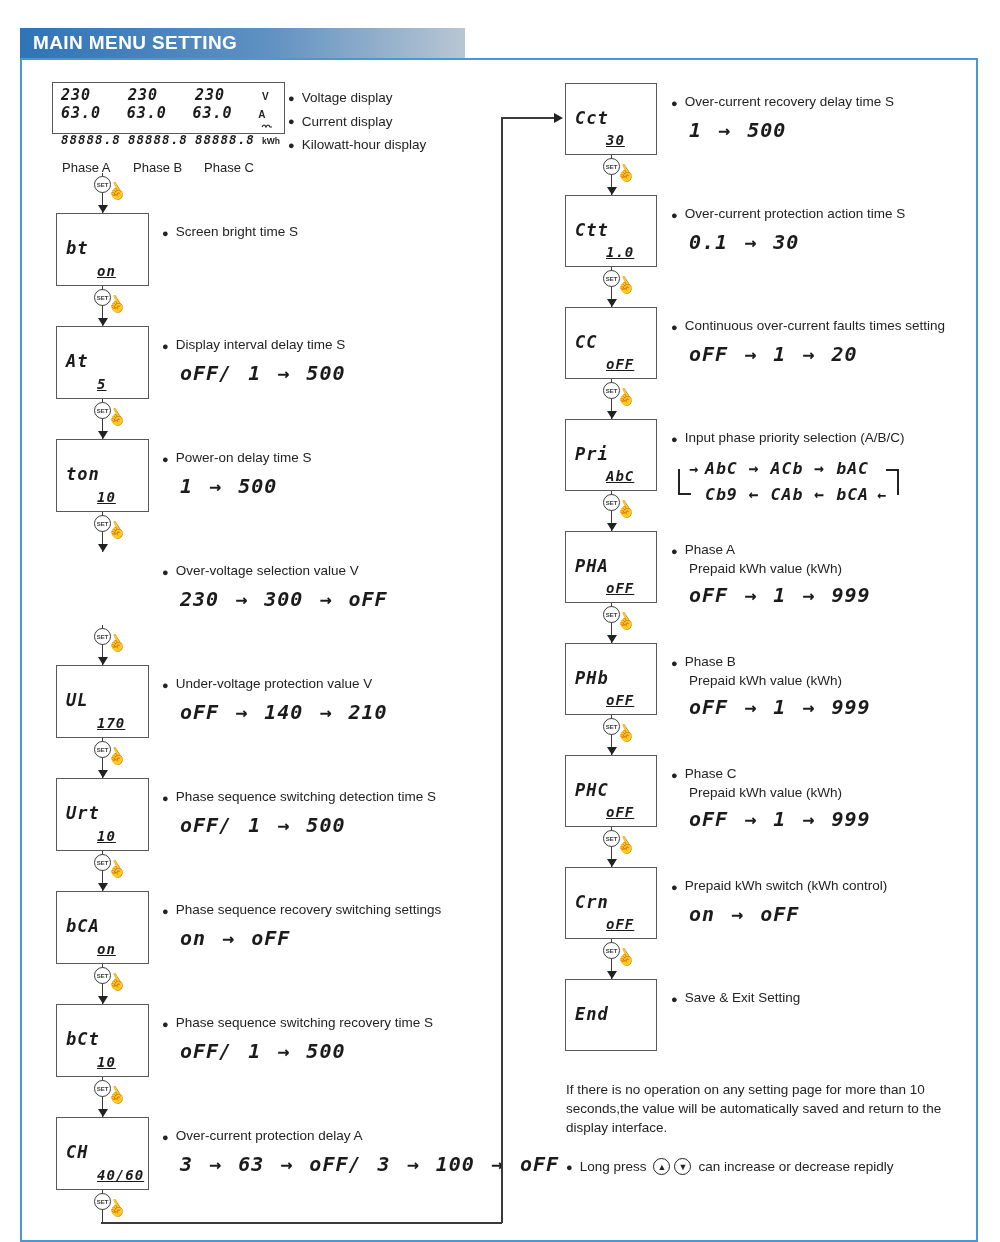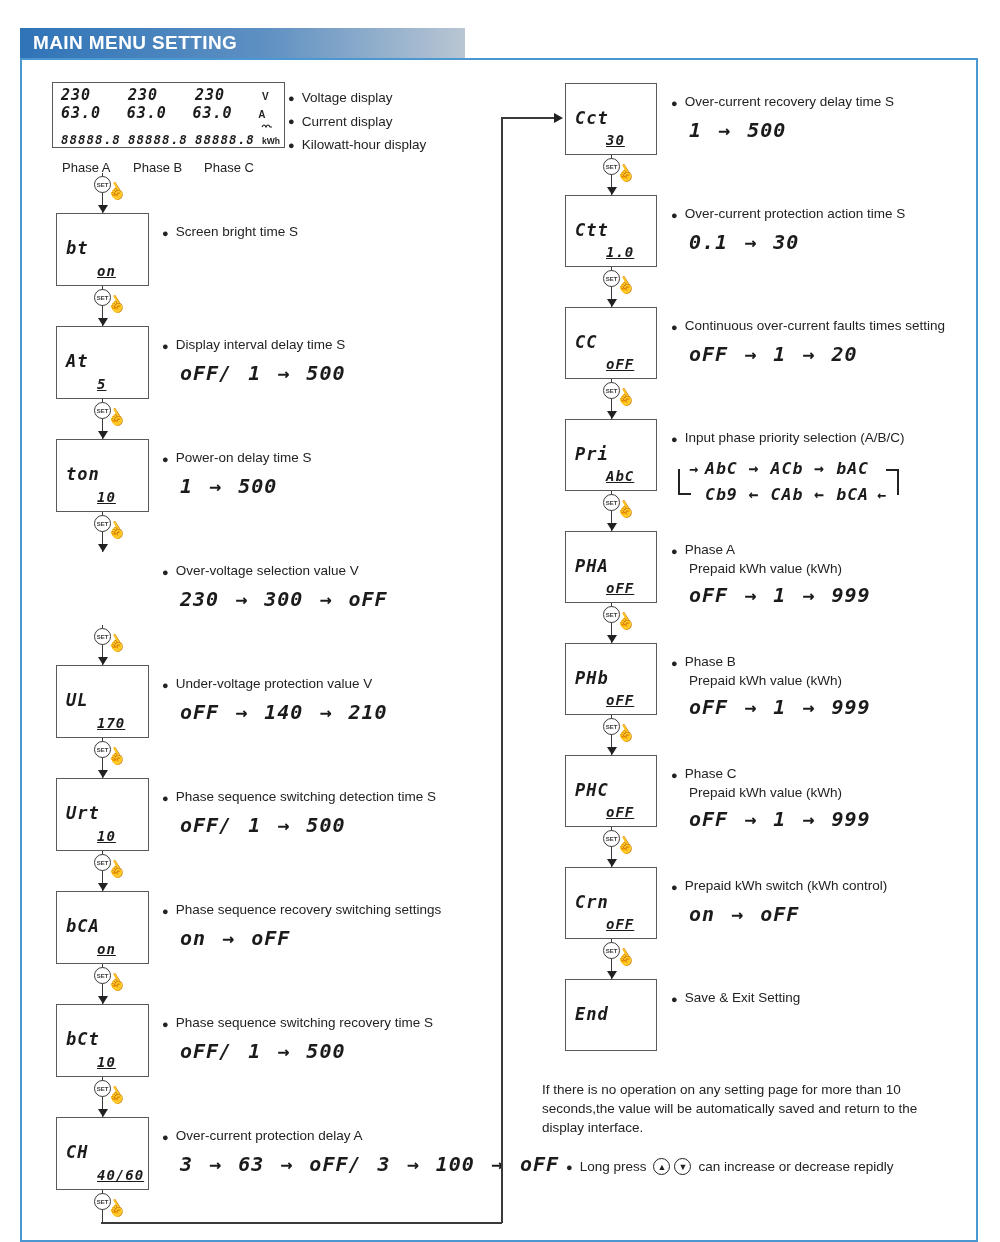--- a/index.html
+++ b/index.html
@@ -15,21 +15,21 @@
   .frame-left { left:20px; top:38px; width:2px; height:1184px; }
   .frame-right { left:976px; top:38px; width:2px; height:1184px; }
   .frame-bottom { left:20px; top:1220px; width:958px; height:2px; }
 
   
   .lcd { font-family:"DejaVu Sans Mono", monospace; font-weight:700; font-style:italic;
          letter-spacing:1px; color:#1b1b1b; white-space:nowrap; }
 
   
   .overview { position:absolute; left:52px; top:62px; }
-  .ov-box { width:233px; height:66px; border:1.7px solid #58595b; background:#fff; padding:3px 4px 2px 8px;
+  .ov-box { width:233px; height:52px; border:1.7px solid #58595b; background:#fff; padding:3px 4px 2px 8px;
             display:flex; flex-direction:column; justify-content:space-between; }
   .ov-row { display:flex; align-items:baseline; }
   .ov-cell { width:67px; font-size:15px; }
   .ov-row.r3 .ov-cell { font-size:12.5px; width:67px; }
   .ov-unit { font-size:10px; font-weight:bold; font-style:normal; font-family:"Liberation Sans",sans-serif; letter-spacing:0; }
   .ov-row.r3 .ov-unit { font-size:8.5px; }
   .ct-icon { display:inline-block; margin-left:3px; vertical-align:1px; }
   .phase-row { position:absolute; left:10px; top:78px; width:240px; display:flex; font-size:13px; color:#232323; }
   .phase-row span { width:71px; }
   .legend { position:absolute; left:236px; top:4px; width:220px; font-size:13.5px; }
@@ -74,21 +74,21 @@
     border-top:2px solid #222; border-right:2px solid #222; }
 
   
   .wire { position:absolute; background:#3a3a3c; }
   .wire-arrow { position:absolute; left:554px; top:92.5px; width:0; height:0;
     border-top:5.5px solid transparent; border-bottom:5.5px solid transparent; border-left:9px solid #222; }
   .end-connector { position:absolute; left:56px; top:1170px; height:34px; }
   .end-connector .cline { height:34px; }
 
   
-  .note-autosave { position:absolute; left:542px; top:1060px; width:412px; font-size:13.5px; line-height:19px; }
+  .note-autosave { position:absolute; left:566px; top:1060px; width:412px; font-size:13.5px; line-height:19px; }
   .note-longpress { position:absolute; left:566px; top:1138px; width:412px; font-size:13.5px;
     display:flex; align-items:center; }
   .circle-btn { display:inline-flex; align-items:center; justify-content:center; width:17px; height:17px;
     border:1.5px solid #222; border-radius:50%; font-size:9px; margin:0 2px; }
   .note-longpress .bullet { margin-right:7px; }
   .lp-prefix { margin-right:5px; } .lp-suffix { margin-left:5px; }
 </style>
 </head>
 <body>
 

